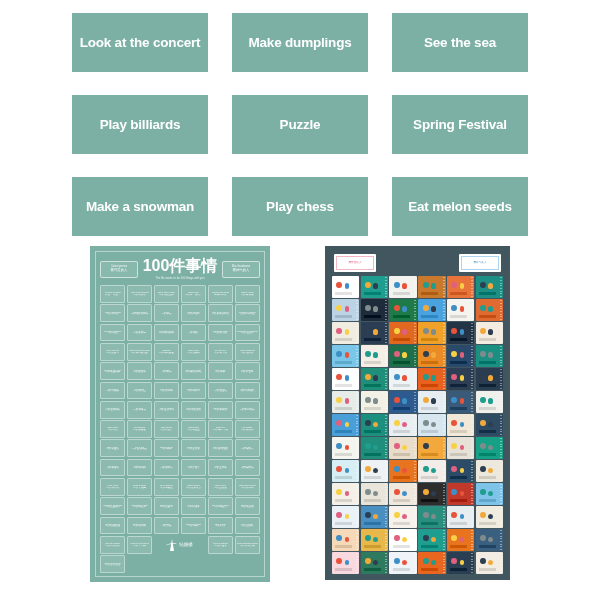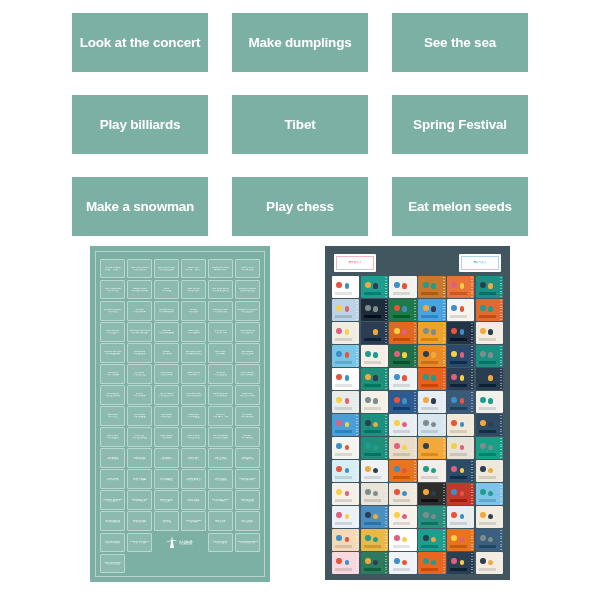--- a/index.html
+++ b/index.html
@@ -279,41 +279,57 @@
     <div class="label-card">
       <span class="label-text">Make dumplings</span>
     </div>
     <div class="label-card">
       <span class="label-text">See the sea</span>
     </div>
     <div class="label-card">
       <span class="label-text">Play billiards</span>
     </div>
     <div class="label-card">
-      <span class="label-text">Tibet</span>
+      <span class="label-text">Puzzle</span>
     </div>
     <div class="label-card">
       <span class="label-text">Spring Festival</span>
     </div>
     <div class="label-card">
       <span class="label-text">Make a snowman</span>
     </div>
     <div class="label-card">
       <span class="label-text">Play chess</span>
     </div>
     <div class="label-card">
       <span class="label-text">Eat melon seeds</span>
     </div>
   </div>
 
   <div id="posters">
 
     <div id="poster-left">
       <div id="poster-left-inner">
 
+        <div class="pl-header">
+          <div class="pl-corner">
+            <span class="en">Cutest person</span>
+            <span class="cn">最可爱的人</span>
+          </div>
+
+          <div class="pl-titlewrap">
+            <span class="pl-title">100件事情</span>
+            <span class="pl-subtitle">The life wants to do 100 things with you</span>
+          </div>
+
+          <div class="pl-corner">
+            <span class="en">Most handsome</span>
+            <span class="cn">最帅气的人</span>
+          </div>
+        </div>
 
         <div class="pl-grid" id="pl-grid">
             <div class="pl-cell">
               <span class="c-en">Pat cute neighbor</span>
               <span class="c-cn">拍摄「可爱」</span>
             </div>
             <div class="pl-cell">
               <span class="c-en">Make fancy dessert</span>
               <span class="c-cn">一起做甜品</span>
             </div>

